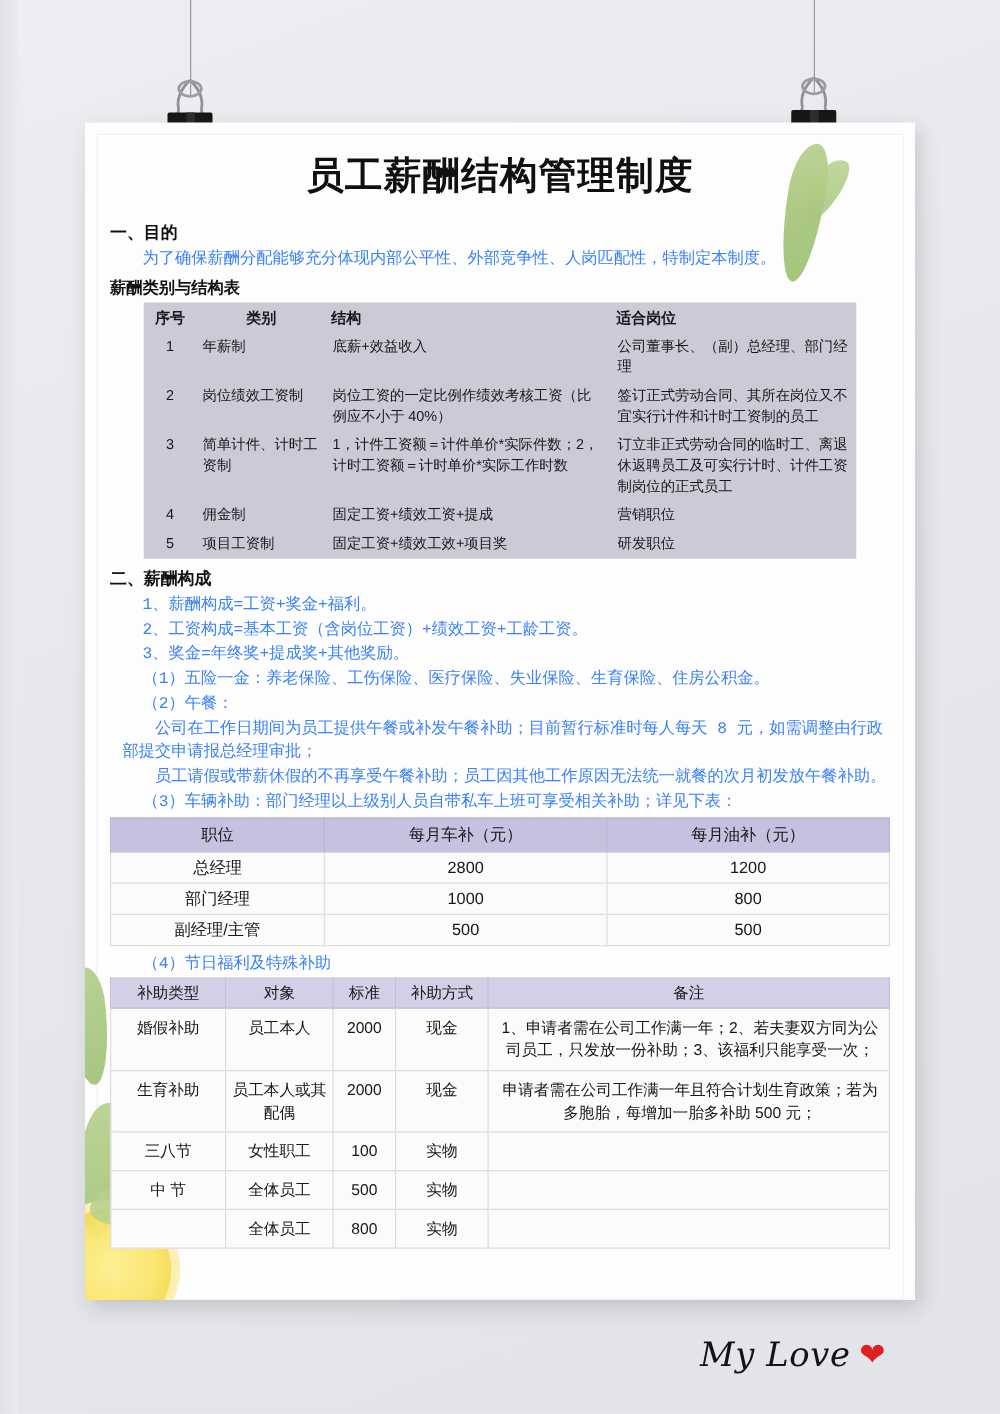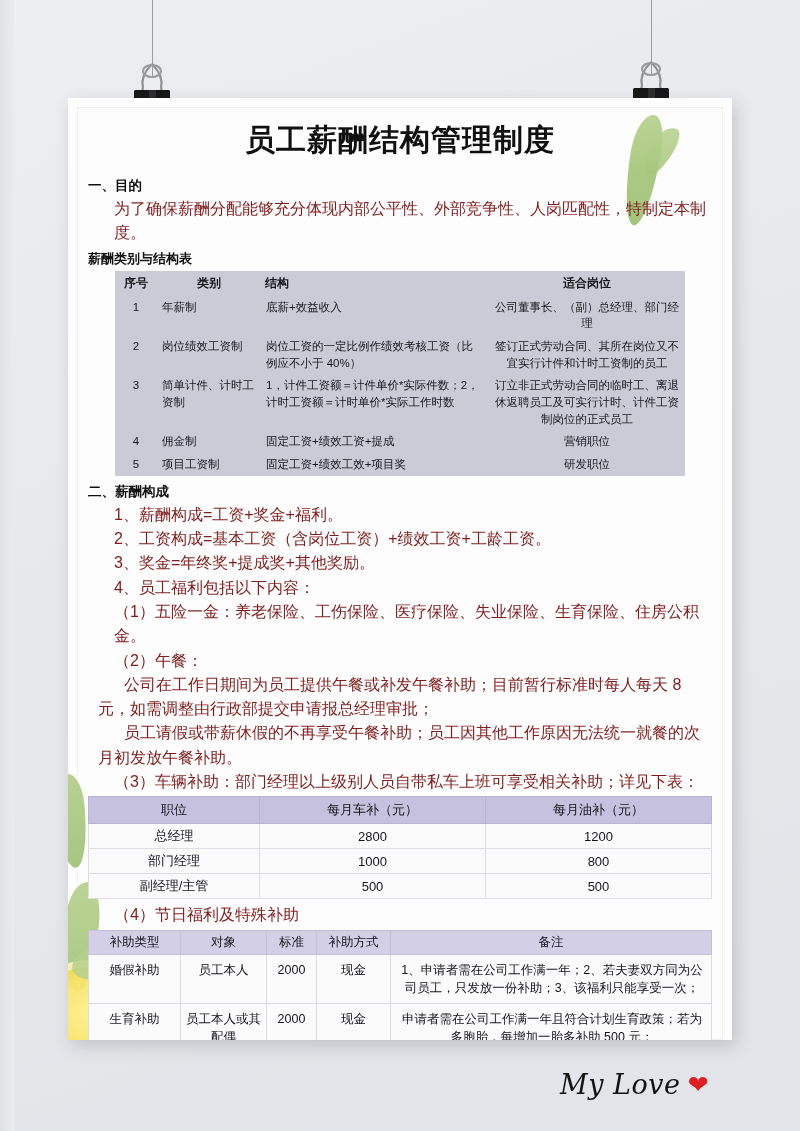--- a/index.html
+++ b/index.html
@@ -134,24 +134,25 @@
     margin-bottom: 16px;
   }
 
   .section-head {
     font-size: 13.5px;
     font-weight: 700;
     color: #111;
     margin: 7px 0 2px 0;
   }
   .para {
-    font-size: 16px;
+    font-size: 13px;
     line-height: 1.52;
-    color: #7f1d1d;
+    color: #3b82f6;
     margin-left: 26px;
+    font-family: Liberation Mono, monospace;
   }
   .para-indent { margin-left: 26px; text-indent: 26px; }
   .para-flush  { margin-left: 10px; }
 
   .table-caption {
     text-align: left;
     font-size: 13px;
     font-weight: 700;
     color: #111;
     margin: 4px 0 3px 0;
@@ -168,21 +169,21 @@
   #table-categories th {
     font-weight: 700;
     padding: 4px 4px;
     font-size: 12px;
     text-align: center;
   }
   #table-categories td { padding: 3px 5px; vertical-align: top; line-height: 1.45; }
   #table-categories .c-no   { width: 42px;  text-align: center; margin-left: 7px; }
   #table-categories .c-type { width: 104px; }
   #table-categories .c-struct { width: 228px; text-align: left; }
-  #table-categories .c-post { width: 196px; text-align: center; }
+  #table-categories .c-post { width: 196px; text-align: left; }
 
   
   #table-car {
     width: 624px;
     margin: 2px 0 4px 0;
     background: #fef9c3;
   }
   #table-car th {
     background: #c6c1de;
     font-weight: 400;
@@ -335,21 +336,20 @@
           <td class="c-struct">固定工资+绩效工效+项目奖</td>
           <td class="c-post">研发职位</td>
         </tr>
       </tbody>
     </table>
 
     <div class="section-head">二、薪酬构成</div>
     <div class="para">1、薪酬构成=工资+奖金+福利。</div>
     <div class="para">2、工资构成=基本工资（含岗位工资）+绩效工资+工龄工资。</div>
     <div class="para">3、奖金=年终奖+提成奖+其他奖励。</div>
-    <div class="para">4、员工福利包括以下内容：</div>
 
     <div class="para">（1）五险一金：养老保险、工伤保险、医疗保险、失业保险、生育保险、住房公积金。</div>
     <div class="para">（2）午餐：</div>
     <div class="para para-flush para-indent">公司在工作日期间为员工提供午餐或补发午餐补助；目前暂行标准时每人每天 8 元，如需调整由行政部提交申请报总经理审批；</div>
     <div class="para para-flush para-indent">员工请假或带薪休假的不再享受午餐补助；员工因其他工作原因无法统一就餐的次月初发放午餐补助。</div>
     <div class="para">（3）车辆补助：部门经理以上级别人员自带私车上班可享受相关补助；详见下表：</div>
 
     <table id="table-car">
       <thead>
         <tr>

